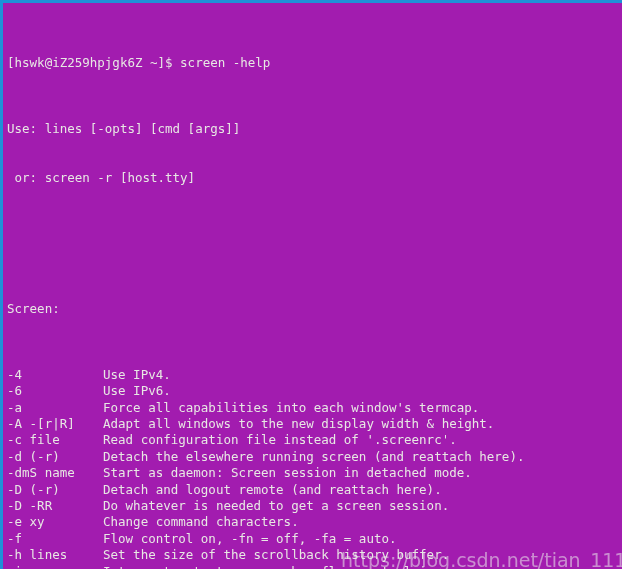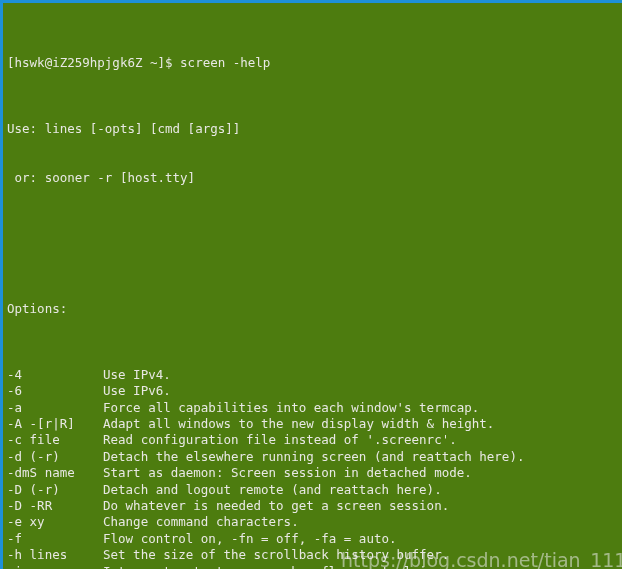--- a/index.html
+++ b/index.html
@@ -13,21 +13,21 @@
     height: 575px;
     overflow: hidden;
     font-family: "DejaVu Sans Mono", "Liberation Mono", monospace;
   }
 
   #terminal {
     position: relative;
     width: 622px;
     height: 569px;
     box-sizing: border-box;
-    background: #4d7c0f;
+    background: #a21caf;
     border-top: 3px solid #1e90d8;
     border-left: 3px solid #1e90d8;
     overflow: hidden;
     padding-left: 36px;
   }
 
   #screen {
     position: absolute;
     left: 0;
     top: 0;
@@ -88,25 +88,25 @@
 </head>
 <body>
 
 <div id="terminal">
 
   <div id="screen">
 
     <div class="line">[hswk@iZ259hpjgk6Z ~]$ screen -help</div>
 
     <div class="line">Use: lines [-opts] [cmd [args]]</div>
-    <div class="line"> or: sooner -r [host.tty]</div>
+    <div class="line"> or: screen -r [host.tty]</div>
 
     <div class="line"></div>
 
-    <div class="line">Options:</div>
+    <div class="line">Screen:</div>
 
     <div id="options-list"><div class="opt-row"><span class="opt-flag">-4</span><span class="opt-desc">Use IPv4.</span></div><div class="opt-row"><span class="opt-flag">-6</span><span class="opt-desc">Use IPv6.</span></div><div class="opt-row"><span class="opt-flag">-a</span><span class="opt-desc">Force all capabilities into each window's termcap.</span></div><div class="opt-row"><span class="opt-flag">-A -[r|R]</span><span class="opt-desc">Adapt all windows to the new display width &amp; height.</span></div><div class="opt-row"><span class="opt-flag">-c file</span><span class="opt-desc">Read configuration file instead of '.screenrc'.</span></div><div class="opt-row"><span class="opt-flag">-d (-r)</span><span class="opt-desc">Detach the elsewhere running screen (and reattach here).</span></div><div class="opt-row"><span class="opt-flag">-dmS name</span><span class="opt-desc">Start as daemon: Screen session in detached mode.</span></div><div class="opt-row"><span class="opt-flag">-D (-r)</span><span class="opt-desc">Detach and logout remote (and reattach here).</span></div><div class="opt-row"><span class="opt-flag">-D -RR</span><span class="opt-desc">Do whatever is needed to get a screen session.</span></div><div class="opt-row"><span class="opt-flag">-e xy</span><span class="opt-desc">Change command characters.</span></div><div class="opt-row"><span class="opt-flag">-f</span><span class="opt-desc">Flow control on, -fn = off, -fa = auto.</span></div><div class="opt-row"><span class="opt-flag">-h lines</span><span class="opt-desc">Set the size of the scrollback history buffer.</span></div><div class="opt-row"><span class="opt-flag">-i</span><span class="opt-desc">Interrupt output sooner when flow control is on.</span></div></div>
 
   </div>
 
   <div id="watermark">https://blog.csdn.net/tian_111222333</div>
 
 </div>
 
 <div id="page-edge"></div>

